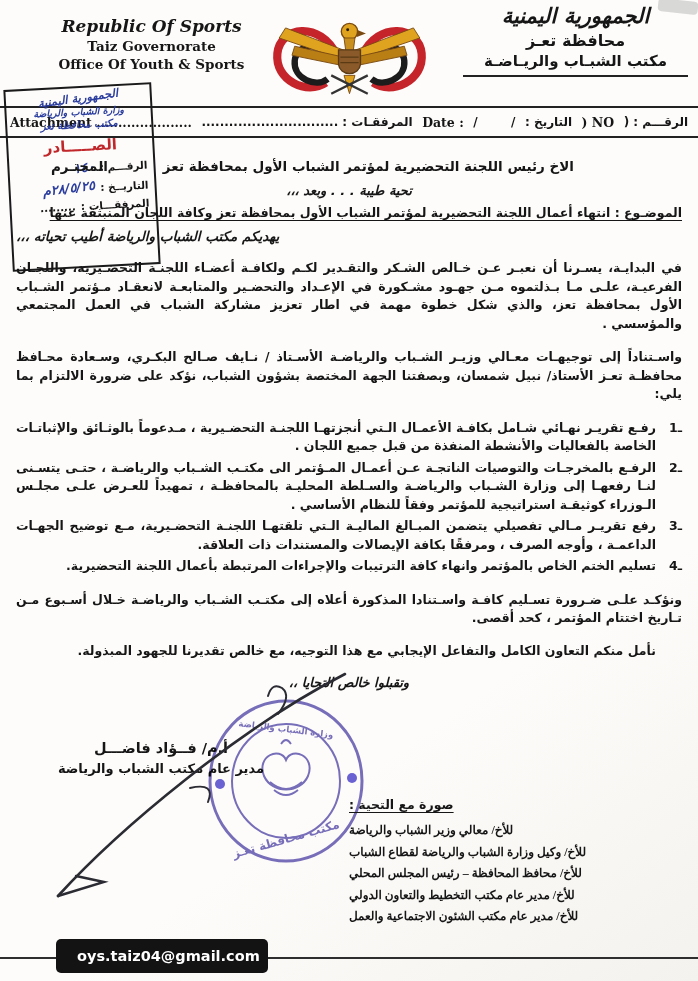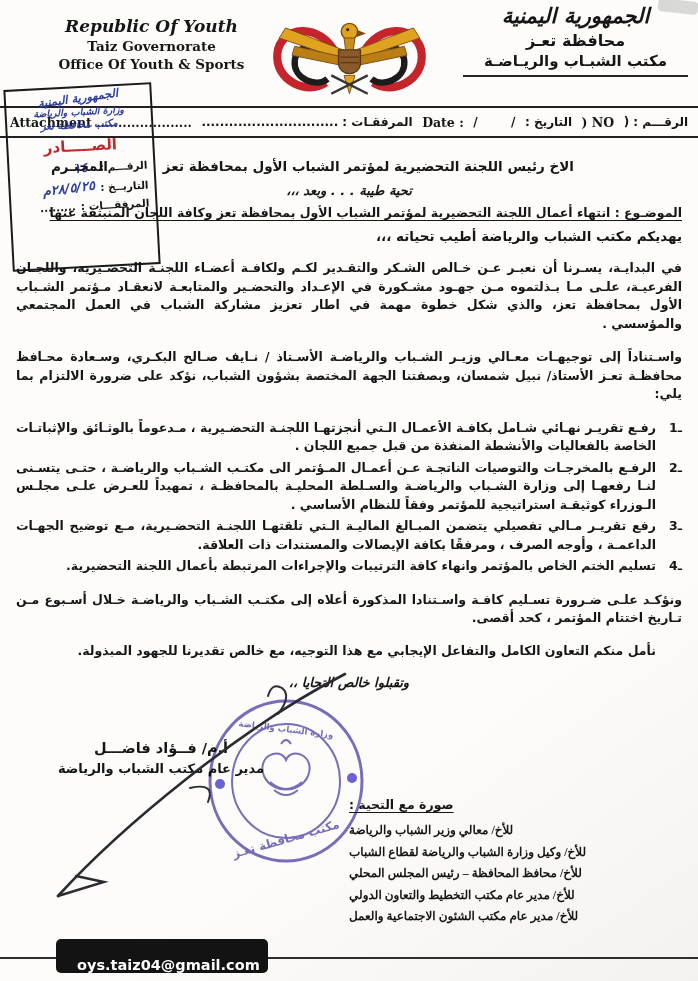--- a/index.html
+++ b/index.html
@@ -39,21 +39,21 @@
   .sb-b3{font-size:10px;font-weight:bold;margin-top:2px;}
   .sb-red{font-size:15px;font-weight:bold;color:#c0272b;margin-top:7px;letter-spacing:1px;}
   .sb-row{display:flex;align-items:center;gap:5px;margin-top:5px;font-size:10.5px;font-weight:bold;text-align:right;}
   .sb-row .val{font-size:13px;font-weight:bold;transform:rotate(-4deg);direction:rtl;}
   
   .content{position:absolute;top:158px;left:16px;right:16px;direction:rtl;
            font-size:12.5px;font-weight:bold;color:#161616;}
   .addr-row{display:flex;padding-right:108px;gap:55px;font-size:13.5px;}
   .greet{text-align:center;margin-top:9px;font-size:13px;font-style:italic;}
   .subject{margin-top:7px;text-decoration:underline;text-underline-offset:3px;font-size:12.5px;}
-  .salut{text-align:right;margin:8px 0 4px;font-size:13.5px;}
+  .salut{text-align:left;margin:8px 0 4px;font-size:13.5px;font-style:italic;}
   p.body{text-align:justify;line-height:1.48;margin:15px 0;}
   .item{display:flex;gap:6px;line-height:1.48;margin:3px 0;}
   .item .num{width:20px;direction:ltr;text-align:right;flex:none;}
   .item .txt{flex:1;text-align:justify;}
   .para4{text-align:right;padding-right:26px;margin-top:15px;}
   .closing{text-align:center;margin-top:17px;font-style:italic;font-size:13px;}
   
   .sig{position:absolute;left:22px;top:740px;width:278px;text-align:center;direction:rtl;font-weight:bold;}
   .sig-name{font-size:14.5px;}
   .sig-title{font-size:13px;margin-top:5px;}
@@ -62,34 +62,34 @@
   .arc-top{top:38px;left:50%;transform:translateX(-50%) rotate(7deg);font-size:8.5px;}
   .arc-bot{bottom:30px;left:50%;transform:translateX(-50%) rotate(-16deg);font-size:12px;}
   .sigstroke{position:absolute;left:40px;top:668px;width:330px;height:235px;pointer-events:none;}
   
   .cc{position:absolute;right:14px;top:797px;width:335px;direction:rtl;text-align:left;font-weight:bold;}
   .cc-title{font-size:12.5px;text-decoration:underline;text-underline-offset:3px;margin-bottom:8px;}
   .cc-item{font-size:12px;line-height:1.8;font-family:Liberation Serif, serif;}
   
   .foot-rule{position:absolute;top:957px;left:0;right:0;border-top:2px solid #2e2e2e;}
   .foot-bar{position:absolute;left:56px;top:939px;width:212px;height:34px;background:#131313;
-            border-radius:5px;display:flex;align-items:flex-end;gap:9px;padding:0 12px;
+            border-radius:5px;display:flex;align-items:center;gap:9px;padding:0 12px;
             color:#fff;font-size:14.5px;font-weight:bold;direction:ltr;box-sizing:border-box;}
   .smudge{position:absolute;right:0;top:0;width:40px;height:13px;background:#bfbfbf;
           opacity:.6;border-radius:4px;transform:rotate(6deg);}
 </style>
 </head>
 <body>
 
 <div class="page">
 
   <div class="smudge"></div>
 
   <div class="hdr-en">
-    <div class="l1">Republic Of Youth</div>
+    <div class="l1">Republic Of Sports</div>
     <div class="l2">Taiz Governorate</div>
     <div class="l3">Office Of Youth &amp; Sports</div>
   </div>
 
   <div class="hdr-emblem">
     <svg viewBox="0 0 180 115" width="175" height="105">
       <path d="M76,54 C58,16 14,22 11,52 C8,82 44,98 64,84" fill="none" stroke="#c5242b" stroke-width="9"></path>
       <path d="M104,54 C122,16 166,22 169,52 C172,82 136,98 116,84" fill="none" stroke="#c5242b" stroke-width="9"></path>
       <path d="M78,62 C64,36 32,40 30,60 C28,80 54,90 66,80" fill="none" stroke="#1c1c1c" stroke-width="7"></path>
       <path d="M102,62 C116,36 148,40 150,60 C152,80 126,90 114,80" fill="none" stroke="#1c1c1c" stroke-width="7"></path>

